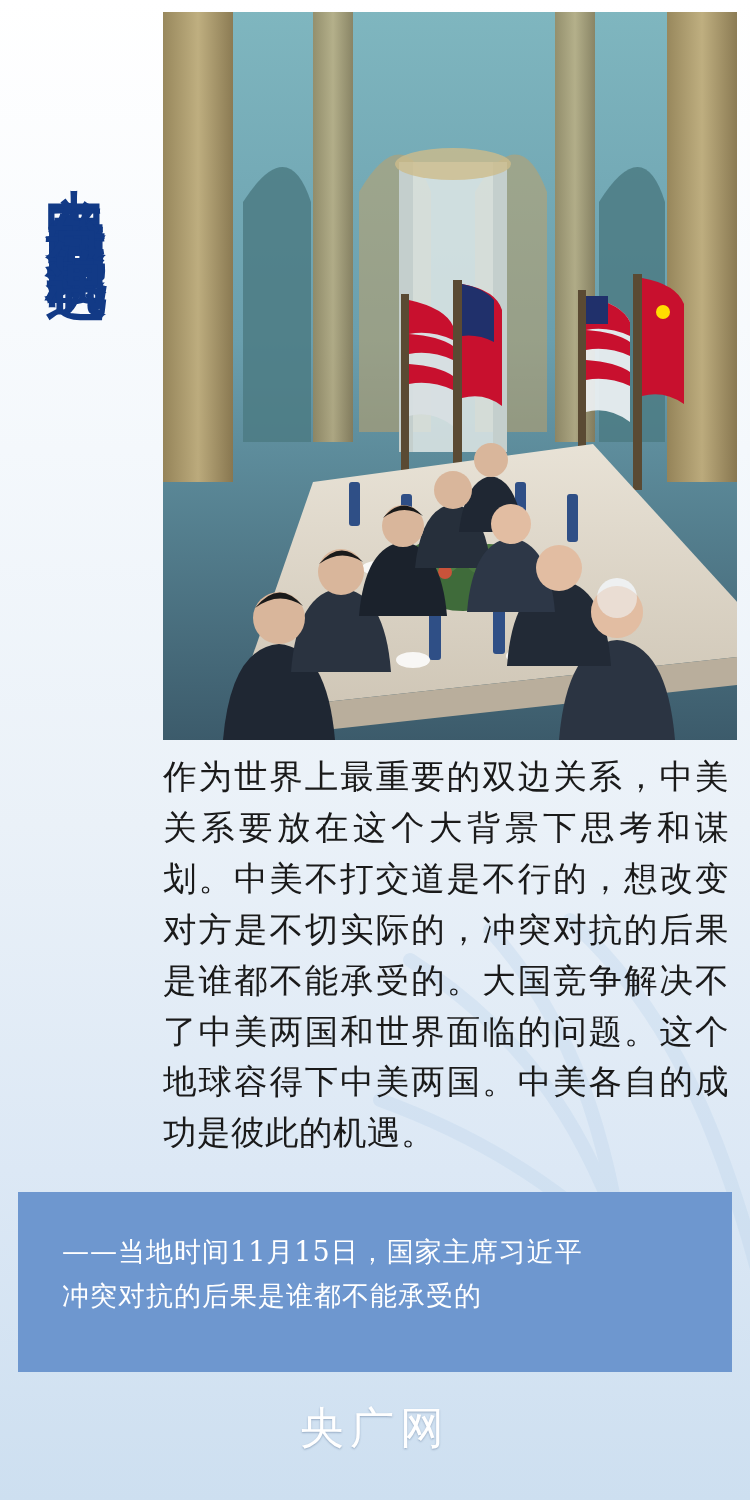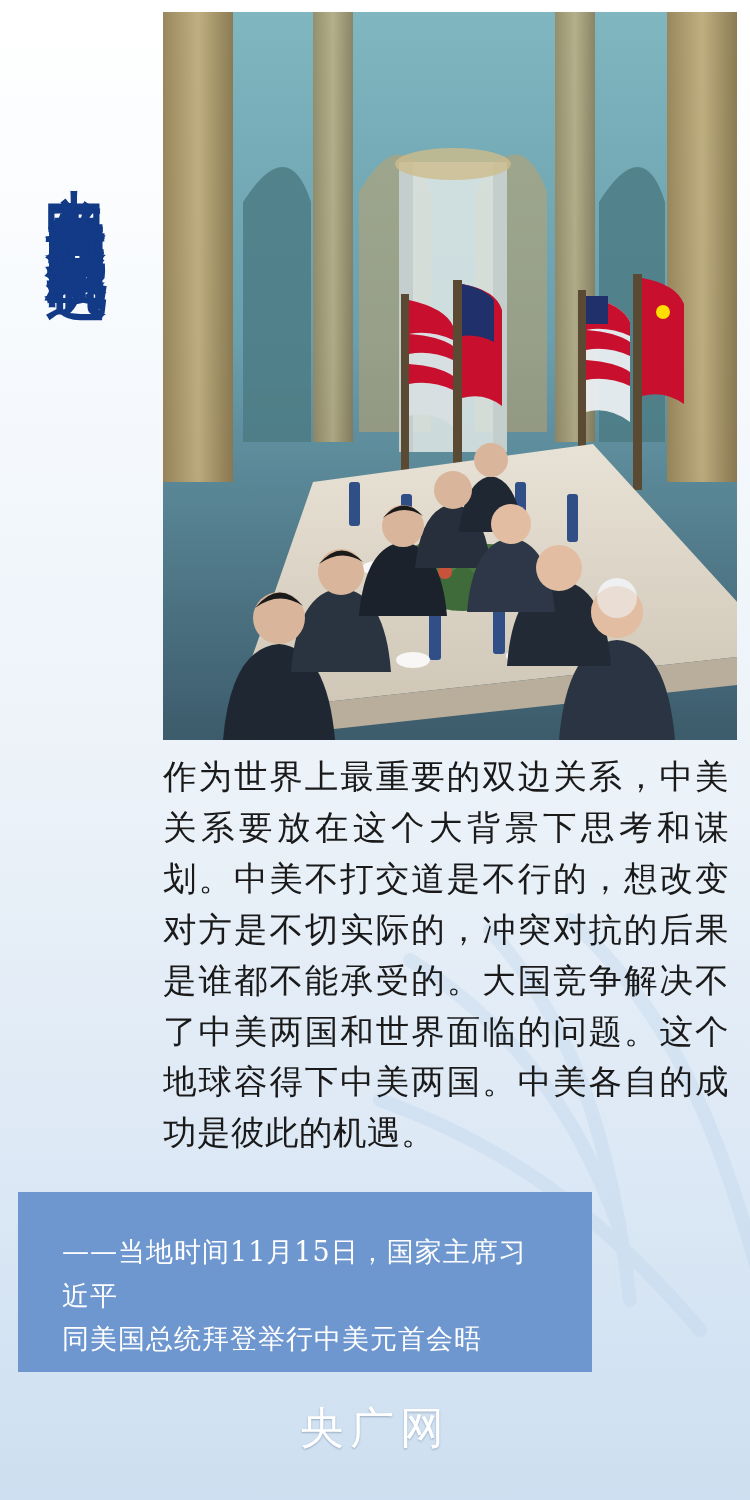--- a/index.html
+++ b/index.html
@@ -63,21 +63,21 @@
   .body-text{
     position:absolute;left:163px;top:752px;width:566px;
     font-family:"DejaVu Serif", serif;
     font-size:33.5px;line-height:1.52;color:#1a1a1a;
     text-align:justify;
     letter-spacing:0.5px;
   }
 
   
   .attrib{
-    position:absolute;left:18px;top:1192px;width:574px;height:180px;
+    position:absolute;left:18px;top:1192px;width:714px;height:180px;
     background:#6e97cf;
     color:#ffffff;
     box-sizing:border-box;
     padding:38px 44px 0 44px;
     font-family:"DejaVu Serif", serif;
     font-size:27px;line-height:1.62;letter-spacing:1px;
   }
 
   
   .footer{
@@ -237,20 +237,20 @@
       <circle cx="454" cy="600" r="26" fill="#e2bda2" opacity=".35"></circle>
 
       <rect x="0" y="0" width="574" height="728" fill="url(#room)" opacity="0"></rect>
     </svg>
   </div>
 
   <div class="body-text">作为世界上最重要的双边关系，中美关系要放在这个大背景下思考和谋划。中美不打交道是不行的，想改变对方是不切实际的，冲突对抗的后果是谁都不能承受的。大国竞争解决不了中美两国和世界面临的问题。这个地球容得下中美两国。中美各自的成功是彼此的机遇。</div>
 
   <div class="attrib">
     <div>——当地时间11月15日，国家主席习近平</div>
-    <div>同美国总统拜登举行中美元首会晤</div>
+    <div>冲突对抗的后果是谁都不能承受的</div>
   </div>
 
   <div class="footer">
     <span class="logo">央广网</span>
   </div>
 
 </div>
 
 </body></html>

